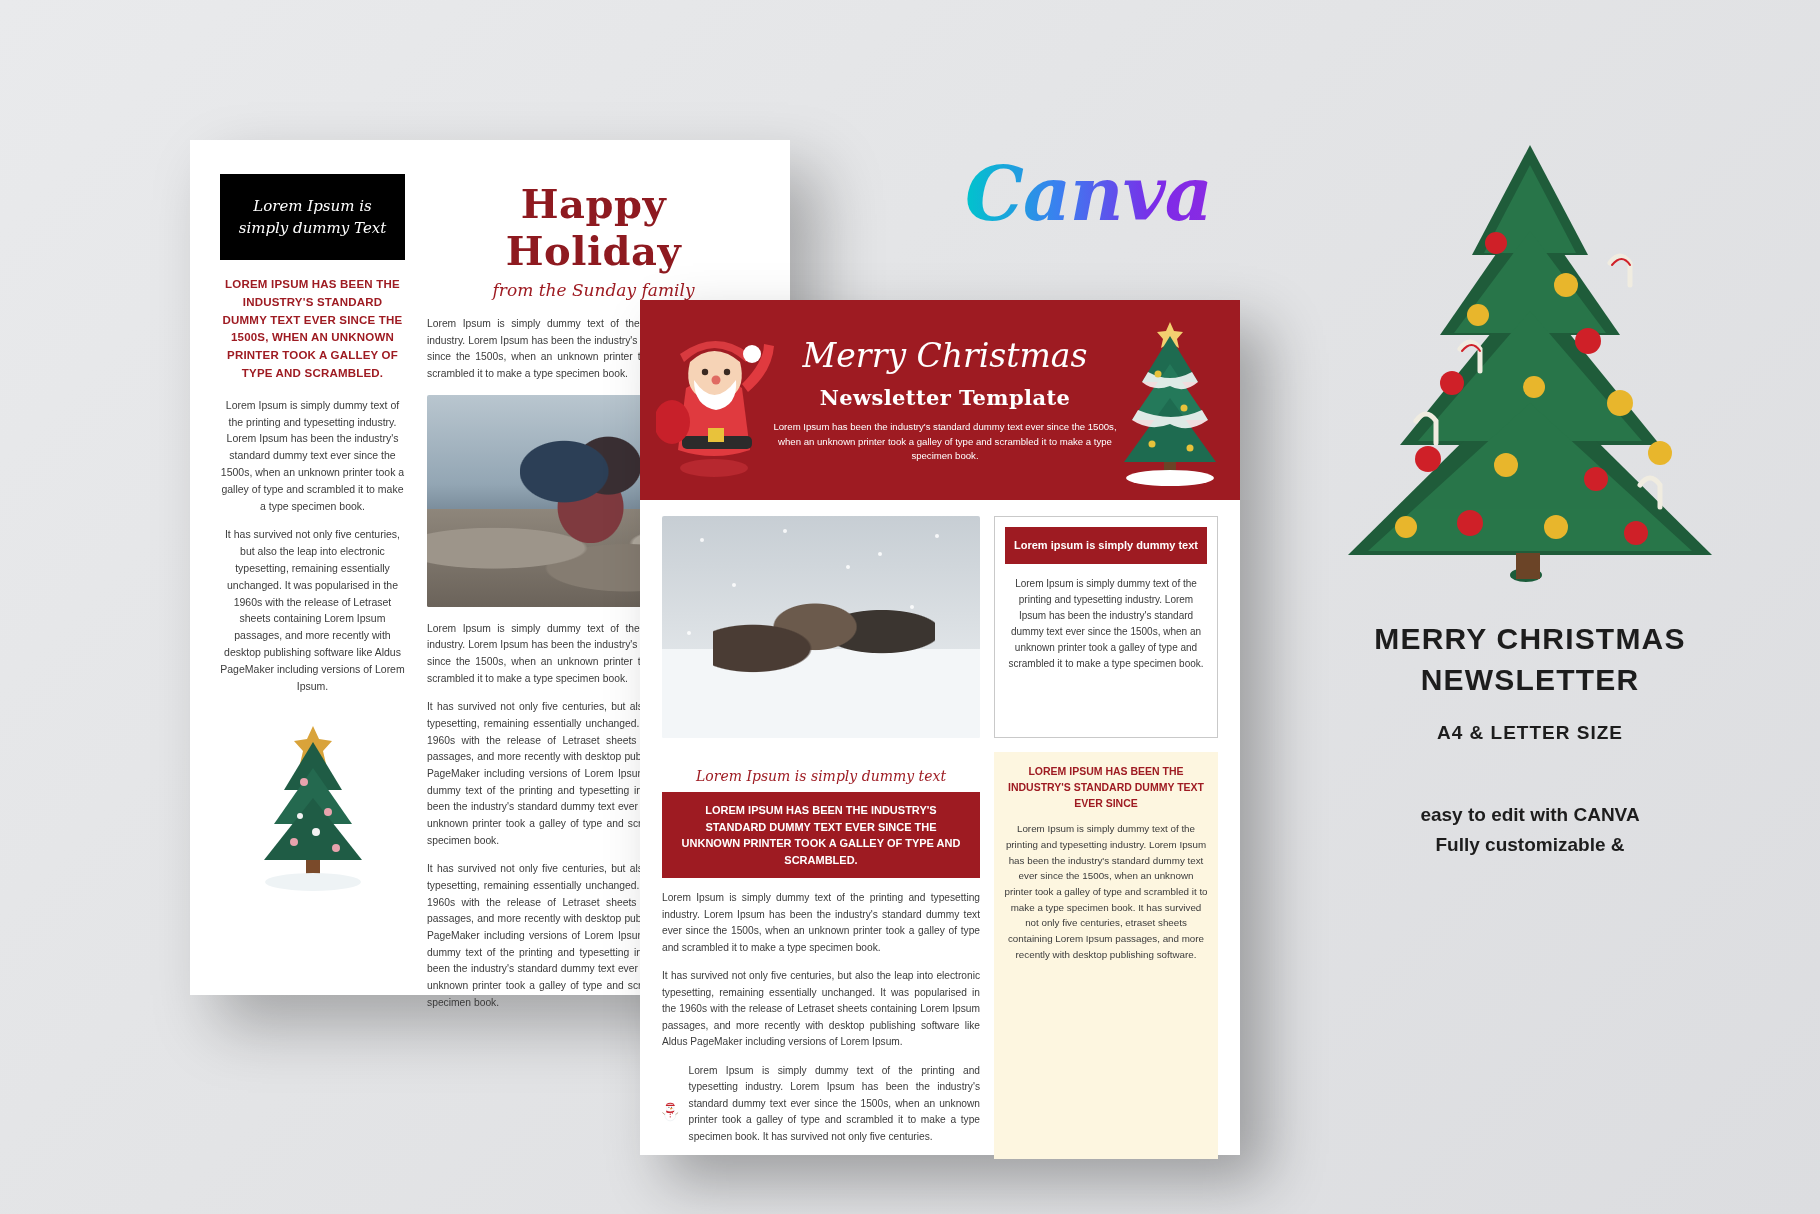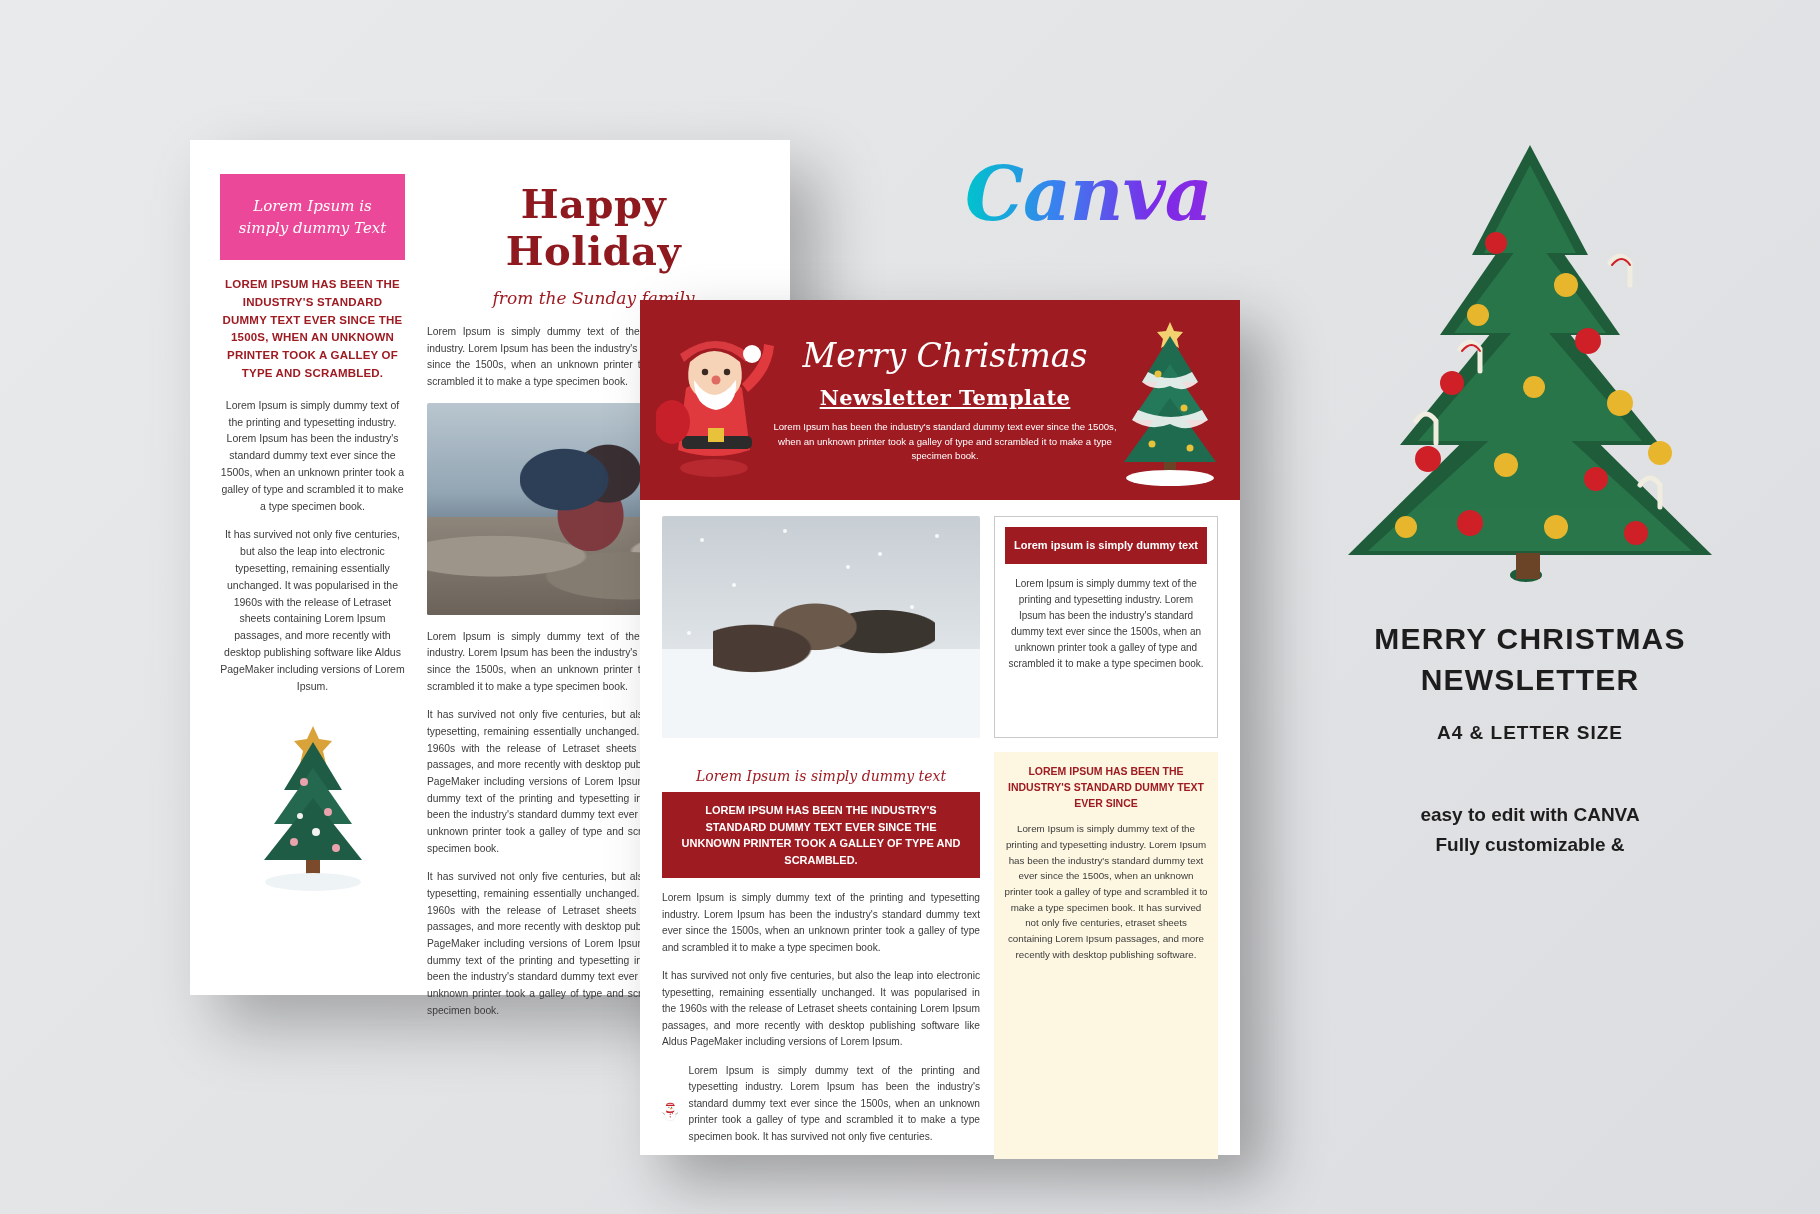--- a/index.html
+++ b/index.html
@@ -14,40 +14,40 @@
   
   .page1{
     position:absolute;left:190px;top:140px;width:600px;height:855px;
     background:#ffffff;box-shadow:28px 30px 60px rgba(0,0,0,.28);
     padding:0;box-sizing:border-box;
   }
   .p1-inner{display:flex;padding:34px 30px 24px 30px;box-sizing:border-box;height:100%;}
   .p1-col-left{width:185px;margin-right:22px;}
   .p1-col-right{flex:1;}
   .redbox-script{
-    background:#ec4899;color:#fff;height:86px;display:flex;flex-direction:column;
+    background:#000000;color:#fff;height:86px;display:flex;flex-direction:column;
     align-items:center;justify-content:center;font-family:"DejaVu Serif",serif;
     font-style:italic;font-size:15px;line-height:1.5;text-align:center;
   }
   .redbox-script span{display:block;}
   .p1-caps{
     color:#9e1b22;font-weight:bold;font-size:11.5px;line-height:1.55;
     text-align:center;margin-top:16px;letter-spacing:.2px;
   }
   .p1-body{
     color:#3b3b3b;font-size:10.5px;line-height:1.6;text-align:center;margin-top:14px;
   }
   .p1-body + .p1-body{margin-top:12px;}
   .p1-title{
     font-family:"DejaVu Serif",serif;font-weight:bold;color:#8e1a20;
     font-size:40px;text-align:center;letter-spacing:.5px;margin:6px 0 0 0;
   }
   .p1-sub{
     font-family:"DejaVu Serif",serif;font-style:italic;color:#9e1b22;
-    font-size:17px;text-align:center;margin:14px 0 16px 0;
+    font-size:17px;text-align:center;margin:6px 0 16px 0;
   }
   .p1-para{color:#3b3b3b;font-size:10.3px;line-height:1.62;text-align:justify;margin-bottom:12px;}
   .p1-photo{
     width:100%;height:212px;margin:4px 0 14px 0;border-radius:2px;overflow:hidden;
     background:linear-gradient(180deg,#b9c6cf 0%,#93a6b4 42%,#6f8190 60%,#8d8376 78%,#6d6258 100%);
     position:relative;
   }
   .p1-photo .rock{position:absolute;left:0;bottom:0;width:100%;height:46%;
     background:radial-gradient(ellipse at 20% 40%,#9d958a 0 24%,transparent 25%),
                radial-gradient(ellipse at 60% 60%,#857c71 0 28%,transparent 29%),
@@ -64,21 +64,21 @@
     position:absolute;left:640px;top:300px;width:600px;height:855px;
     background:#ffffff;box-shadow:26px 26px 55px rgba(0,0,0,.30);
     box-sizing:border-box;
   }
   .p2-header{
     background:#9e1b22;height:200px;position:relative;overflow:hidden;
     color:#fff;display:flex;align-items:center;justify-content:center;
   }
   .p2-head-text{text-align:center;width:62%;margin-left:10px;}
   .p2-merry{font-family:"DejaVu Serif",serif;font-style:italic;font-size:33px;margin-bottom:10px;}
-  .p2-newsletter{font-family:"DejaVu Serif",serif;font-weight:bold;font-size:21px;letter-spacing:.4px;text-decoration:underline;}
+  .p2-newsletter{font-family:"DejaVu Serif",serif;font-weight:bold;font-size:21px;letter-spacing:.4px;}
   .p2-headsub{font-size:9.6px;line-height:1.55;margin-top:10px;padding:0 6px;}
   .santa{position:absolute;left:16px;top:18px;width:120px;height:165px;}
   .xtree{position:absolute;right:24px;top:16px;width:150px;height:175px;}
 
   .p2-body{padding:16px 22px 18px 22px;box-sizing:border-box;}
   .p2-row{display:flex;gap:14px;}
   .p2-photo{
     width:318px;height:222px;border-radius:2px;overflow:hidden;position:relative;
     background:linear-gradient(180deg,#c7ced4 0%,#d9dee2 45%,#eef2f4 100%);
   }

